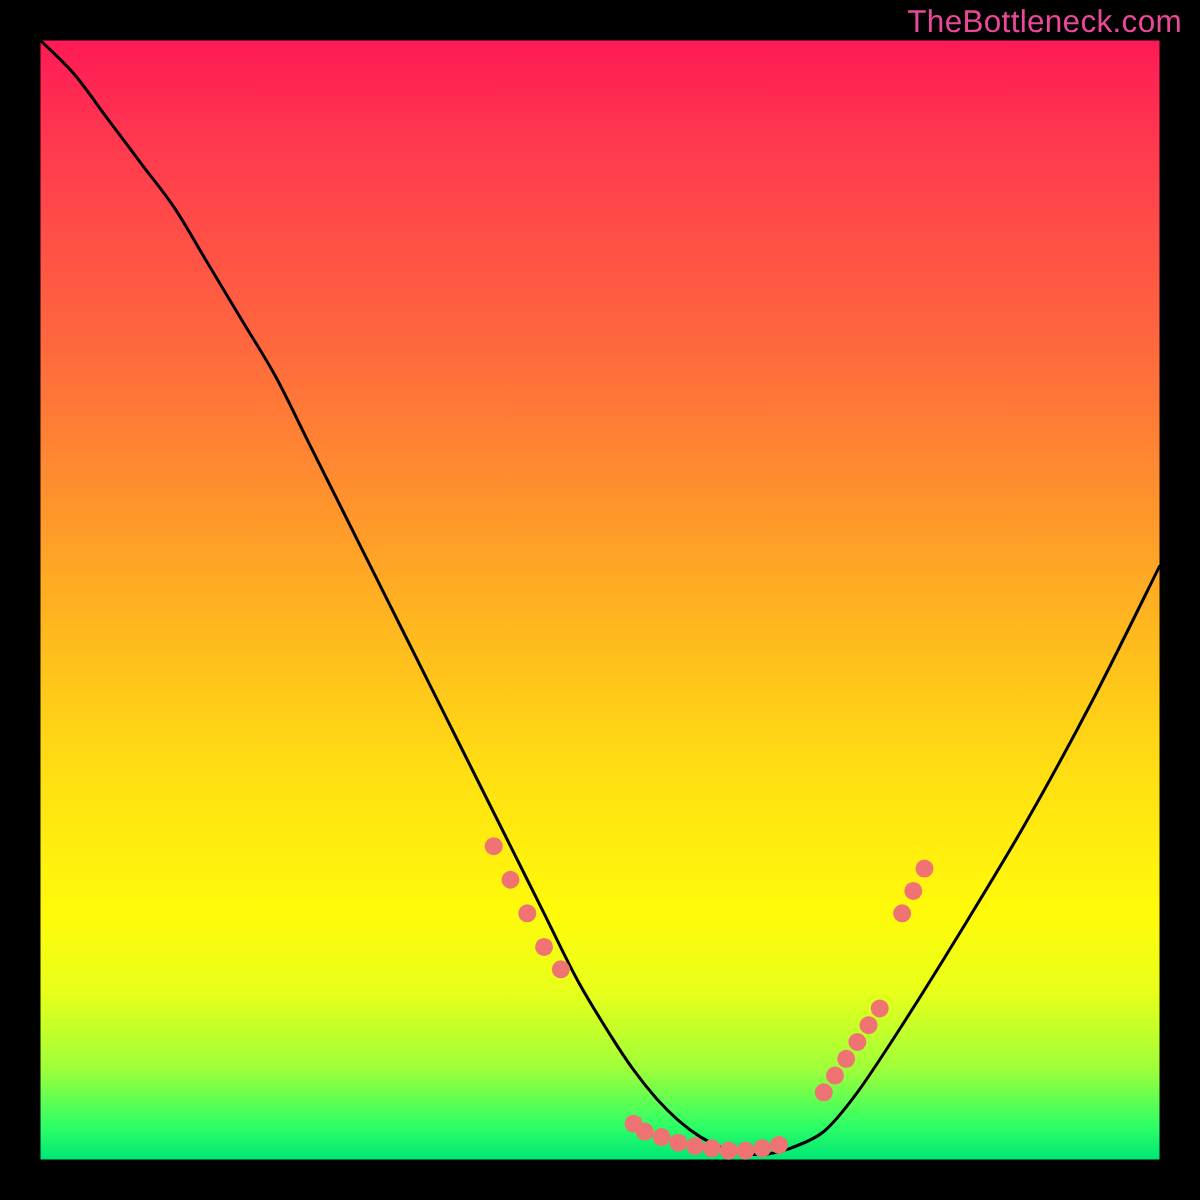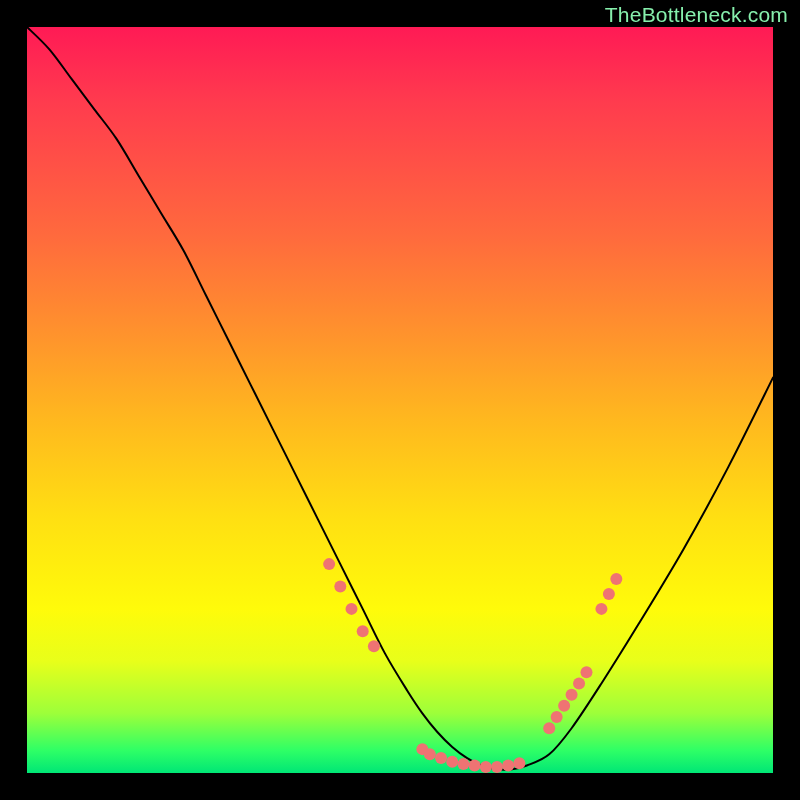--- a/index.html
+++ b/index.html
@@ -43,21 +43,21 @@
     left: 0;
     top: 0;
     width: 746px;
     height: 746px;
     overflow: visible;
   }
   .watermark {
     position: absolute;
     top: 3px;
     right: 12px;
-    color: #86efac;
+    color: #ec4899;
     font-size: 21px;
     font-weight: 500;
     letter-spacing: 0.2px;
     font-family: 'Helvetica Neue', Arial, sans-serif;
   }
 </style>
 </head>
 <body>
 
 <div class="stage">

